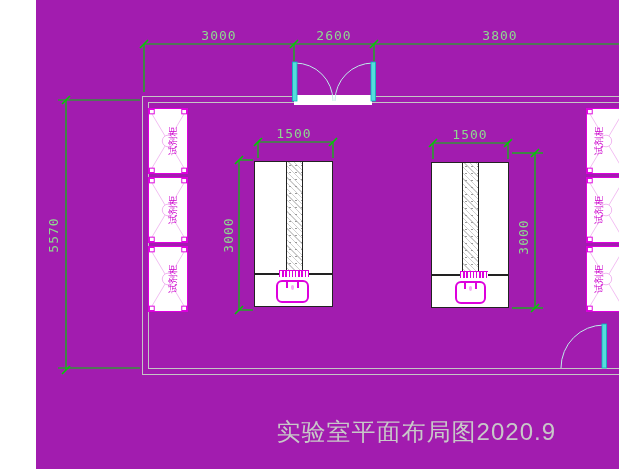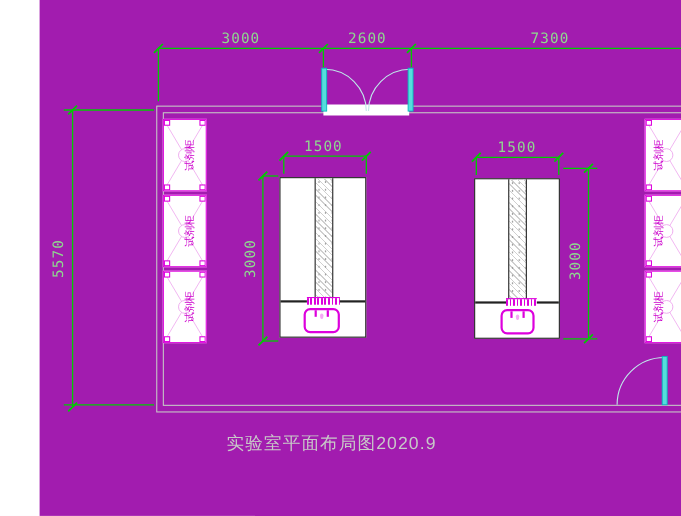--- a/index.html
+++ b/index.html
@@ -30,22 +30,22 @@
                           repeating-linear-gradient(45deg,transparent 0 3px,#cfcfcf 3px 4px);
          background-size:6px 7px,auto;}
   .divider{position:absolute;left:0;right:0;height:1.5px;background:#222;}
   .sink-bar{position:absolute;height:7px;box-sizing:border-box;border-top:1.5px solid #dd00dd;
             background:repeating-linear-gradient(90deg,#dd00dd 0 1.5px,#ffffff 1.5px 3.2px);}
   .sink{position:absolute;border:2.5px solid #dd00dd;border-radius:6px;box-sizing:border-box;background:#fff;}
   .tap{position:absolute;top:0;width:2px;height:6px;background:#dd00dd;}
   .drop{position:absolute;left:50%;margin-left:-2px;top:3px;width:3px;height:5px;background:#f5aaf5;
         border-radius:50% 50% 50% 50% / 30% 30% 70% 70%;}
   
-  #title{position:absolute;left:170px;top:393px;width:350px;text-align:left;
-         font-size:16px;color:#c8c8c8;letter-spacing:1px;font-weight:400;}
+  #title{position:absolute;left:170px;top:416px;width:350px;text-align:right;
+         font-size:24px;color:#c8c8c8;letter-spacing:1px;font-weight:400;}
 </style>
 </head>
 <body>
 
 <div id="plan">
 
   <div class="wall" style="left:106px;top:96px;width:490px;height:279px"></div>
   <div class="wall" style="left:112px;top:102px;width:478px;height:267px"></div>
   <div class="gap" style="left:258px;top:95px;width:78px;height:10px"></div>
 
@@ -122,21 +122,21 @@
       <rect x="335" y="62" width="4.5" height="39" fill="#55dddd" stroke="#00bbbb" stroke-width="0.8"></rect>
     </g>
     <g>
       <path d="M568 325 A43 43 0 0 0 525 368" stroke="#bfeaea" stroke-width="1" fill="none"></path>
       <rect x="566" y="324" width="4.5" height="44" fill="#55dddd" stroke="#00bbbb" stroke-width="0.8"></rect>
     </g>
   </svg>
 
   <div class="dimtext" style="left:145px;top:28px;width:76px">3000</div>
   <div class="dimtext" style="left:260px;top:28px;width:76px">2600</div>
-  <div class="dimtext" style="left:426px;top:28px;width:76px">7300</div>
+  <div class="dimtext" style="left:426px;top:28px;width:76px">3800</div>
   <div class="dimtext rot" style="left:-10px;top:228px;width:56px">5570</div>
   <div class="dimtext" style="left:220px;top:126px;width:76px">1500</div>
   <div class="dimtext" style="left:396px;top:127px;width:76px">1500</div>
   <div class="dimtext rot" style="left:165px;top:228px;width:56px">3000</div>
   <div class="dimtext rot" style="left:460px;top:230px;width:56px">3000</div>
 
   <div class="cab cab-left" style="left:112px;top:108px">
     <svg viewBox="0 0 40 66" preserveAspectRatio="none">
       <line x1="0" y1="0" x2="40" y2="66" stroke="#eeaaee" stroke-width="0.8"></line>
       <line x1="40" y1="0" x2="0" y2="66" stroke="#eeaaee" stroke-width="0.8"></line>

